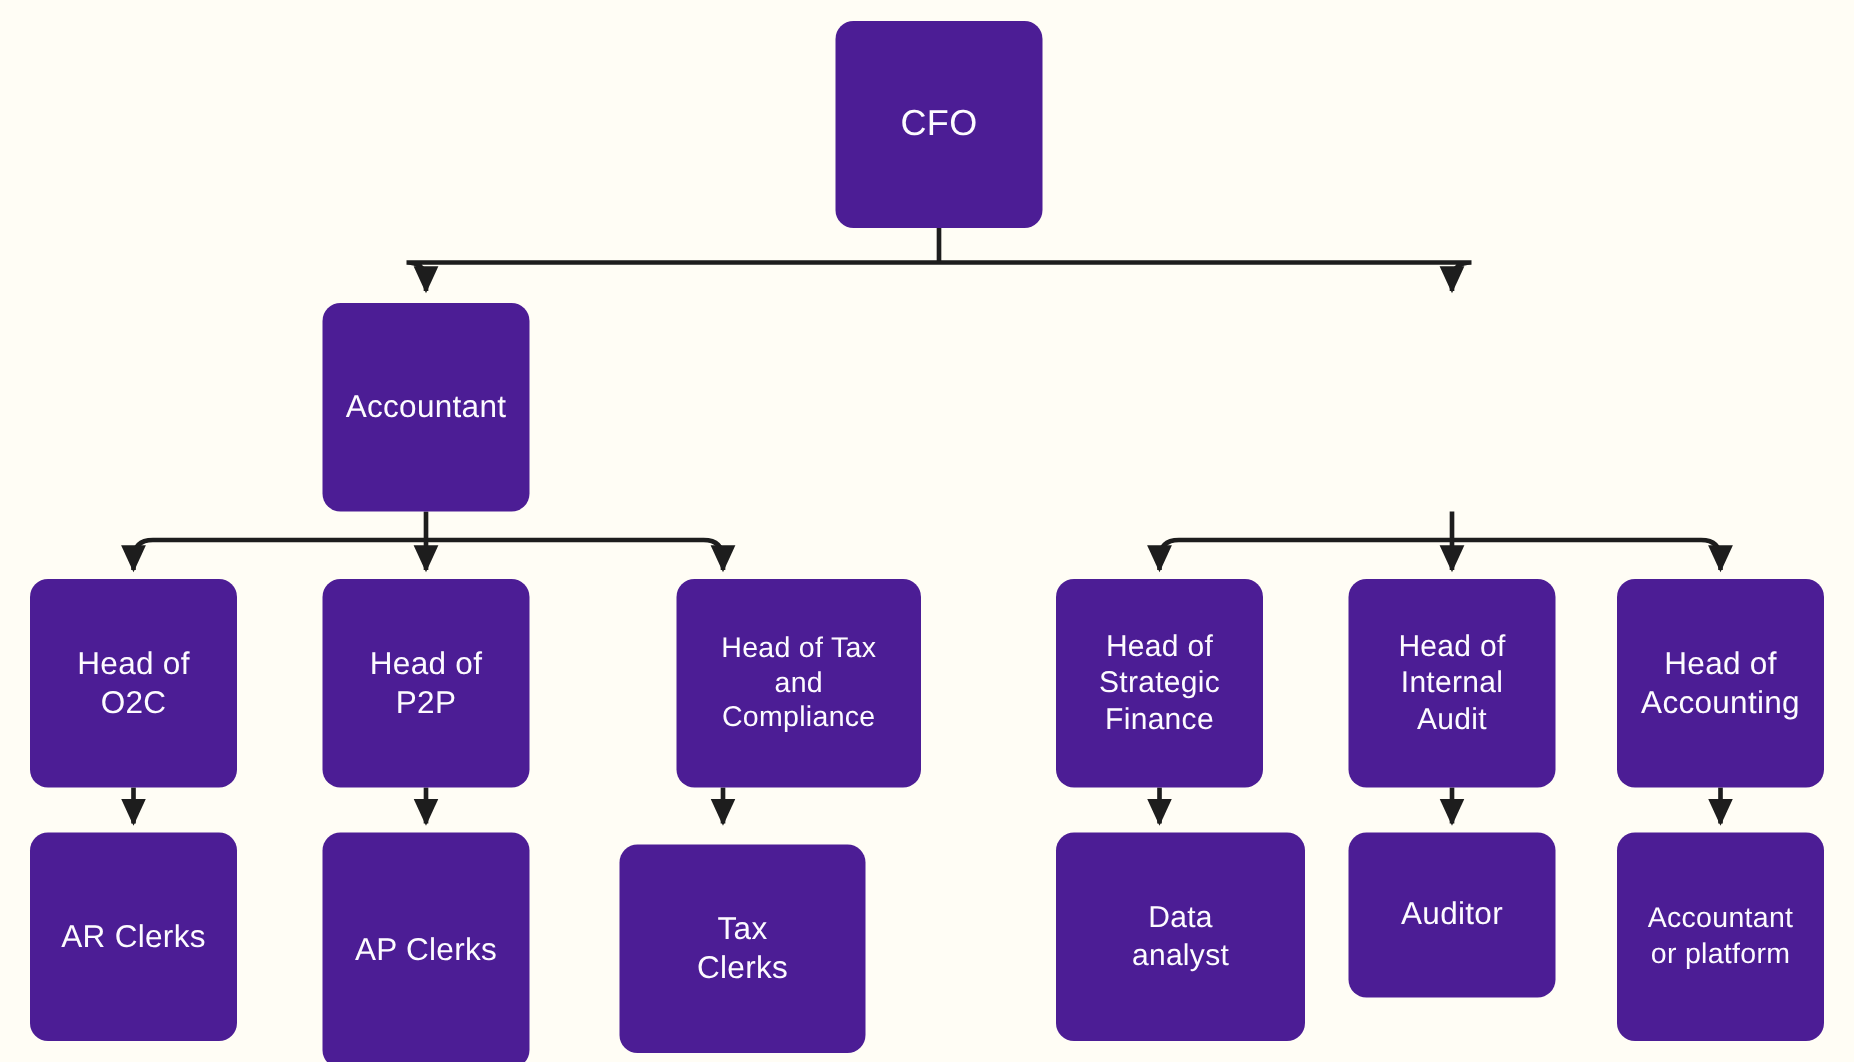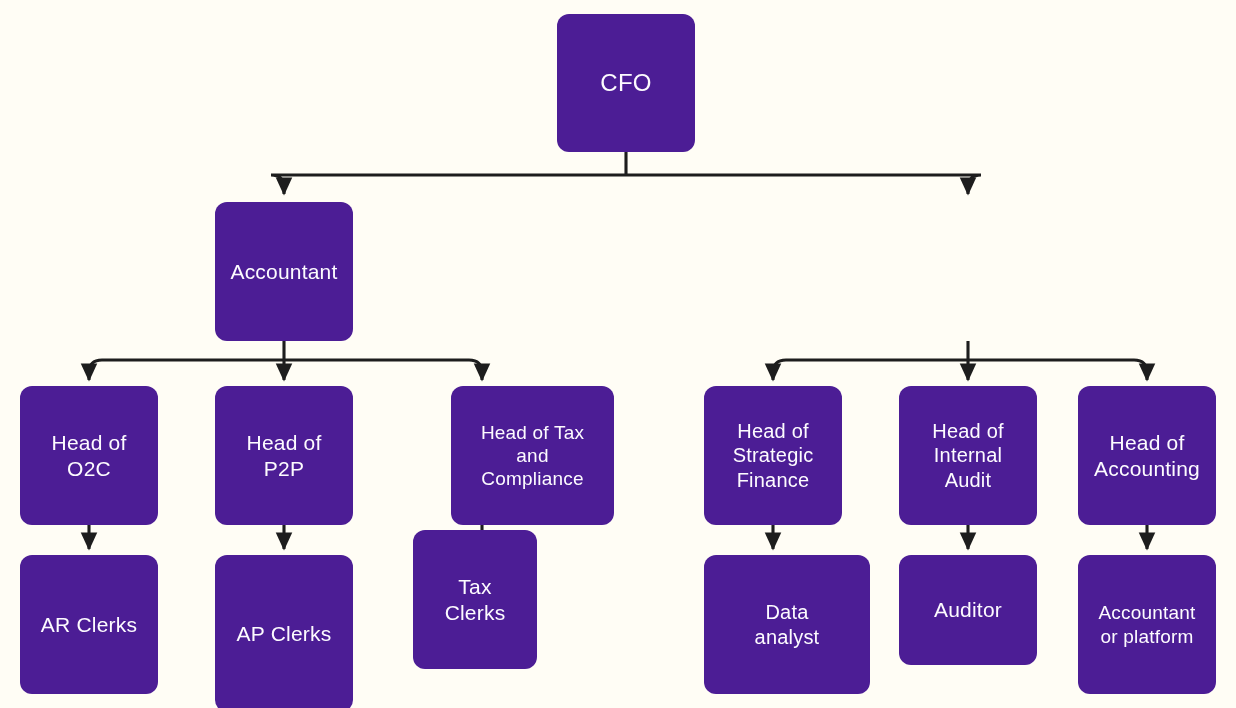--- a/index.html
+++ b/index.html
@@ -97,21 +97,21 @@
 Strategic
 Finance</div>
   <div class="node fs-20" style="left:899px; top:386px; width:138px; height:139px;">Head of
 Internal
 Audit</div>
   <div class="node fs-21" style="left:1078px; top:386px; width:138px; height:139px;">Head of
 Accounting</div>
 
   <div class="node fs-21" style="left:20px; top:555px; width:138px; height:139px;">AR Clerks</div>
   <div class="node fs-21" style="left:215px; top:555px; width:138px; height:157px;">AP Clerks</div>
-  <div class="node fs-21" style="left:413px; top:530px; width:124px; height:139px;">Tax
+  <div class="node fs-21" style="left:413px; top:563px; width:164px; height:139px;">Tax
 Clerks</div>
   <div class="node fs-20" style="left:704px; top:555px; width:166px; height:139px;">Data
 analyst</div>
   <div class="node fs-21" style="left:899px; top:555px; width:138px; height:110px;">Auditor</div>
   <div class="node fs-19" style="left:1078px; top:555px; width:138px; height:139px;">Accountant
 or platform</div>
 
 </div>
 
 </body></html>

